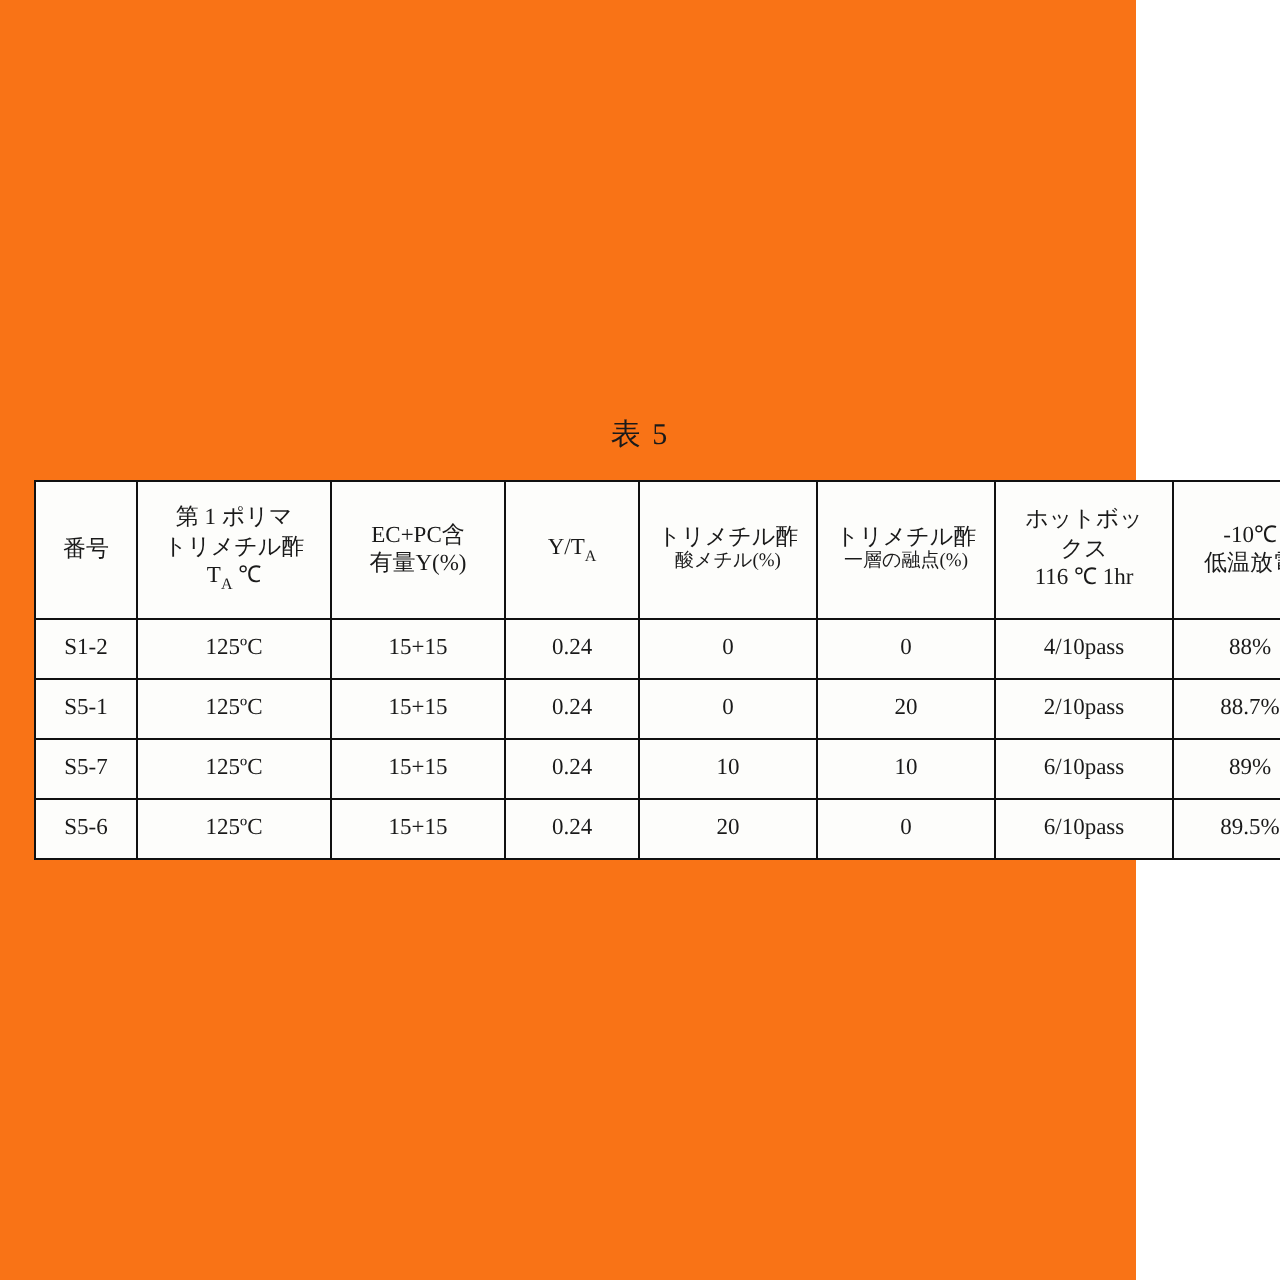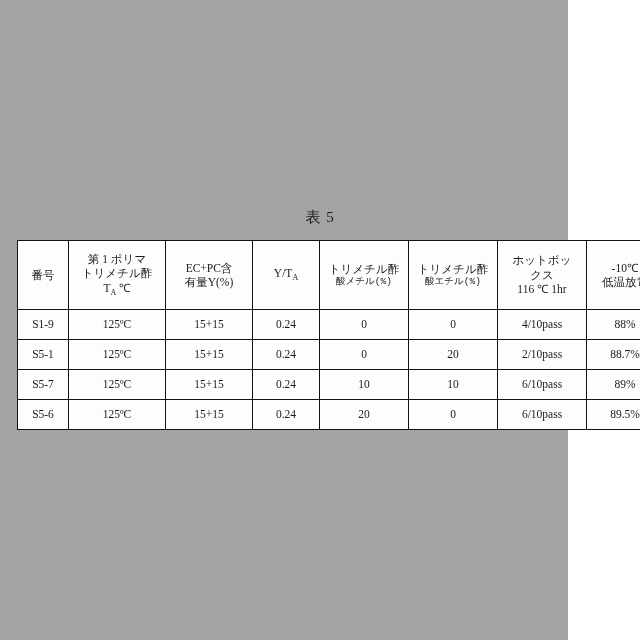--- a/index.html
+++ b/index.html
@@ -11,21 +11,21 @@
     height: 640px;
     background: #ffffff;
     font-family: "Liberation Serif", serif;
     color: #1a1a1a;
     overflow: hidden;
   }
   .page {
     position: relative;
     width: 568px;
     height: 640px;
-    background: #a3a3a3;
+    background: #f97316;
   }
   .table-title {
     position: absolute;
     top: 208px;
     left: 0;
     width: 640px;
     text-align: center;
     font-size: 15px;
     letter-spacing: 1px;
   }
@@ -65,21 +65,20 @@
   .col-tmm { width: 84px; }
   .col-tme { width: 84px; }
   .col-hot { width: 84px; margin-top: 48px; }
   .col-low { width: 72px; }
   .sub {
     font-size: 8px;
     vertical-align: sub;
   }
   .small {
     font-size: 9.5px;
-    font-family: Liberation Mono, monospace;
   }
   .cellline { display: block; }
 </style>
 </head>
 <body>
 
 <div class="page">
 
   <div class="table-title">表 5</div>
 
@@ -101,36 +100,36 @@
           </th>
           <th class="col-yta">
             <span>Y/T</span><span class="sub">A</span>
           </th>
           <th class="col-tmm">
             <span class="cellline">トリメチル酢</span>
             <span class="cellline small">酸メチル(%)</span>
           </th>
           <th class="col-tme">
             <span class="cellline">トリメチル酢</span>
-            <span class="cellline small">酸エチル(%)</span>
+            <span class="cellline small">一層の融点(%)</span>
           </th>
           <th class="col-hot">
             <span class="cellline">ホットボッ</span>
             <span class="cellline">クス</span>
             <span class="cellline">116 ℃ 1hr</span>
           </th>
           <th class="col-low">
             <span class="cellline">-10℃</span>
             <span class="cellline">低温放電</span>
           </th>
         </tr>
       </thead>
       <tbody>
         <tr>
-          <td>S1-9</td>
+          <td>S1-2</td>
           <td>125ºC</td>
           <td>15+15</td>
           <td>0.24</td>
           <td>0</td>
           <td>0</td>
           <td>4/10pass</td>
           <td>88%</td>
         </tr>
         <tr>
           <td>S5-1</td>

